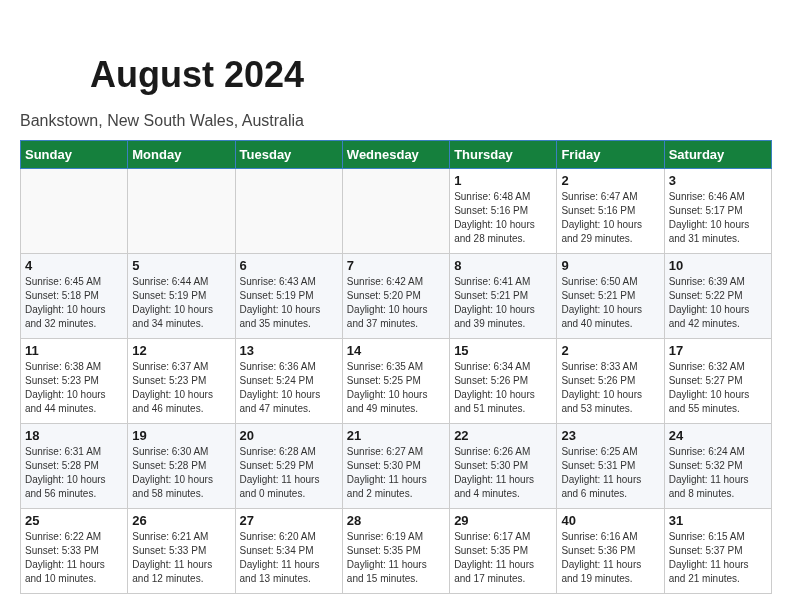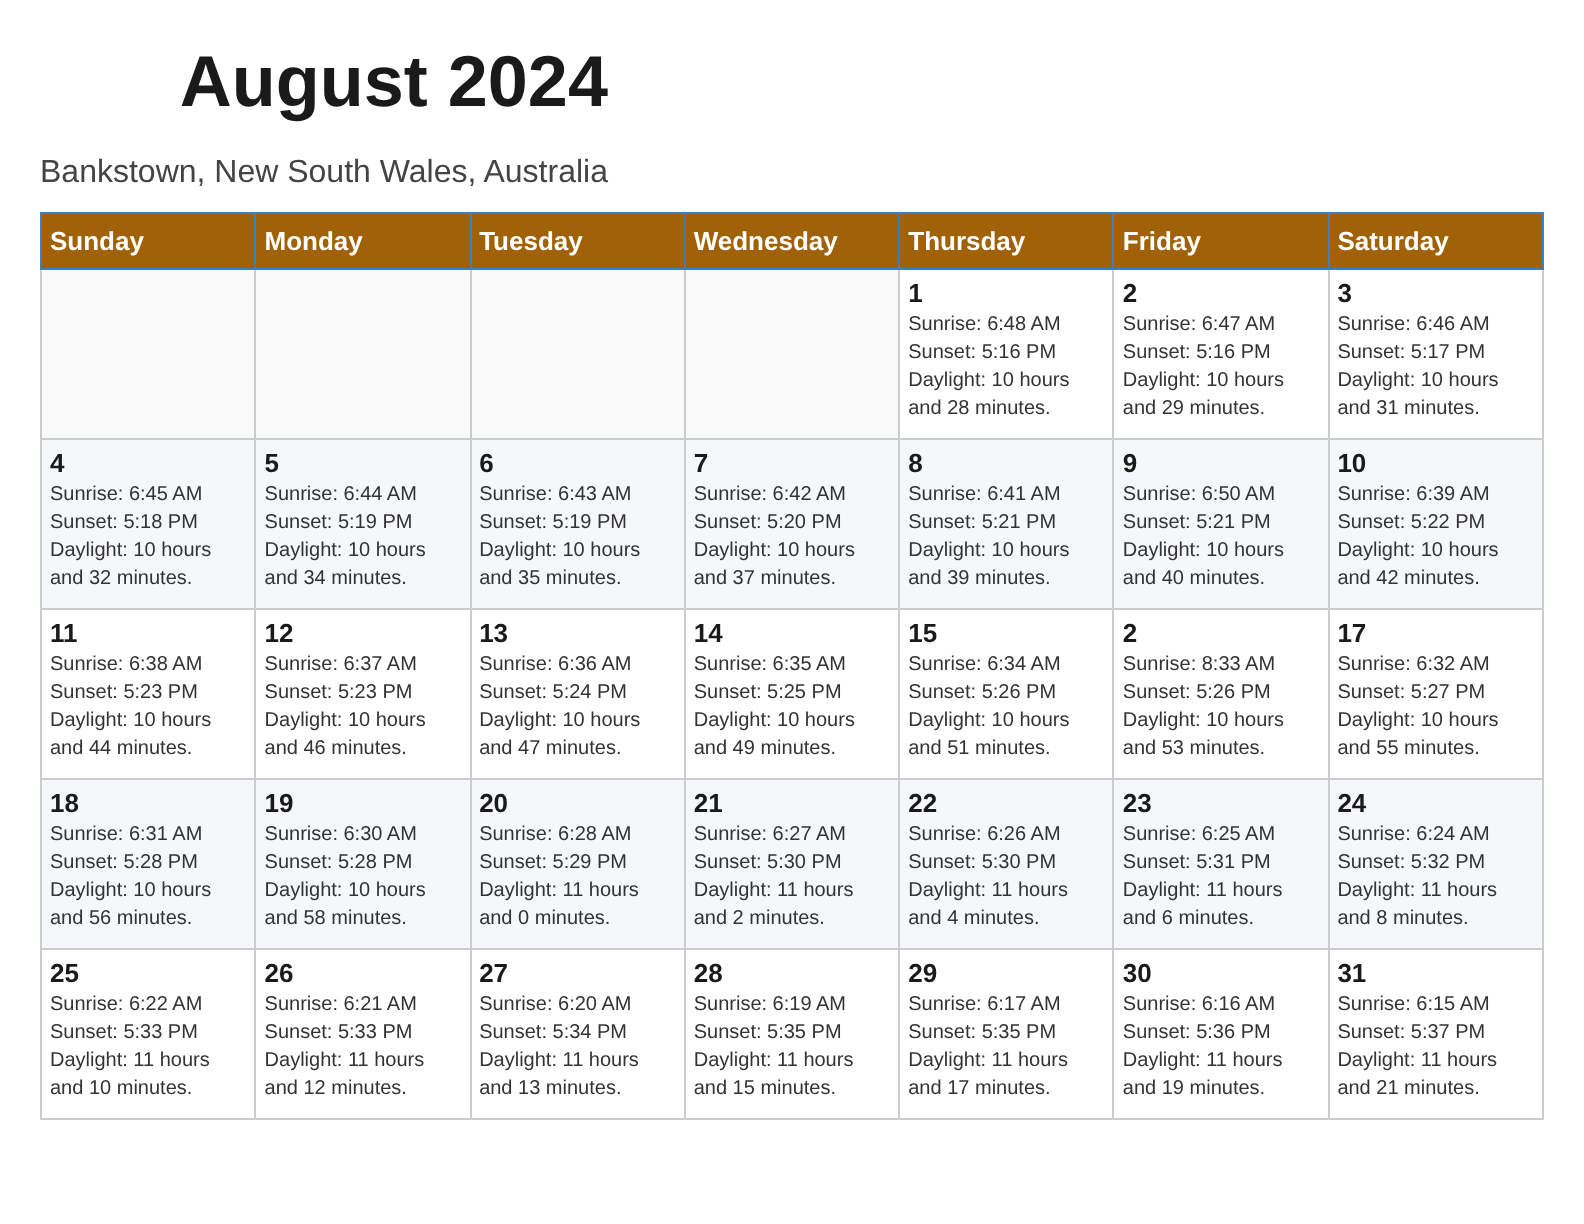--- a/index.html
+++ b/index.html
@@ -35,33 +35,34 @@
       height: 28px;
       margin-right: 2px;
     }
     .title-block {
       text-align: right;
     }
     .main-title {
       font-size: 36px;
       font-weight: bold;
       color: #1a1a1a;
+      margin-top: 34px;
     }
     .subtitle {
       font-size: 16px;
       color: #444;
       margin-top: 16px;
     }
     .calendar {
       width: 100%;
       border-collapse: collapse;
       font-size: 11px;
     }
     .calendar th {
-      background: #a16207;
+      background: #15803d;
       color: #fff;
       padding: 6px 4px;
       text-align: left;
       font-size: 13px;
       font-weight: bold;
       border: 1px solid #3a7fc1;
     }
     .calendar td {
       border: 1px solid #ccc;
       vertical-align: top;
@@ -326,21 +327,21 @@
 and 15 minutes.</div>
         </td>
         <td>
           <span class="day-number">29</span>
           <div class="day-detail">Sunrise: 6:17 AM
 Sunset: 5:35 PM
 Daylight: 11 hours
 and 17 minutes.</div>
         </td>
         <td>
-          <span class="day-number">30</span>
+          <span class="day-number">40</span>
           <div class="day-detail">Sunrise: 6:16 AM
 Sunset: 5:36 PM
 Daylight: 11 hours
 and 19 minutes.</div>
         </td>
         <td>
           <span class="day-number">31</span>
           <div class="day-detail">Sunrise: 6:15 AM
 Sunset: 5:37 PM
 Daylight: 11 hours

